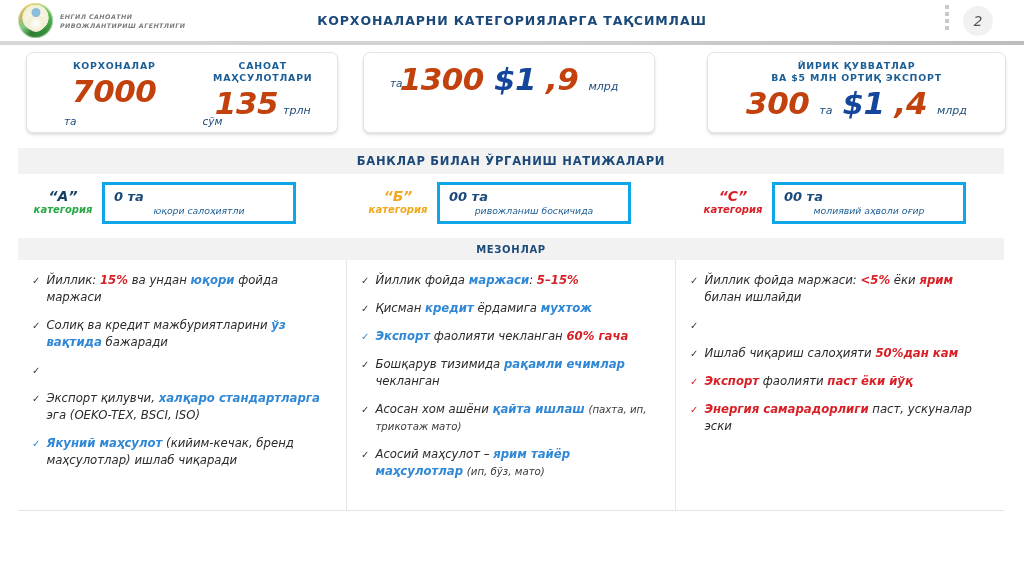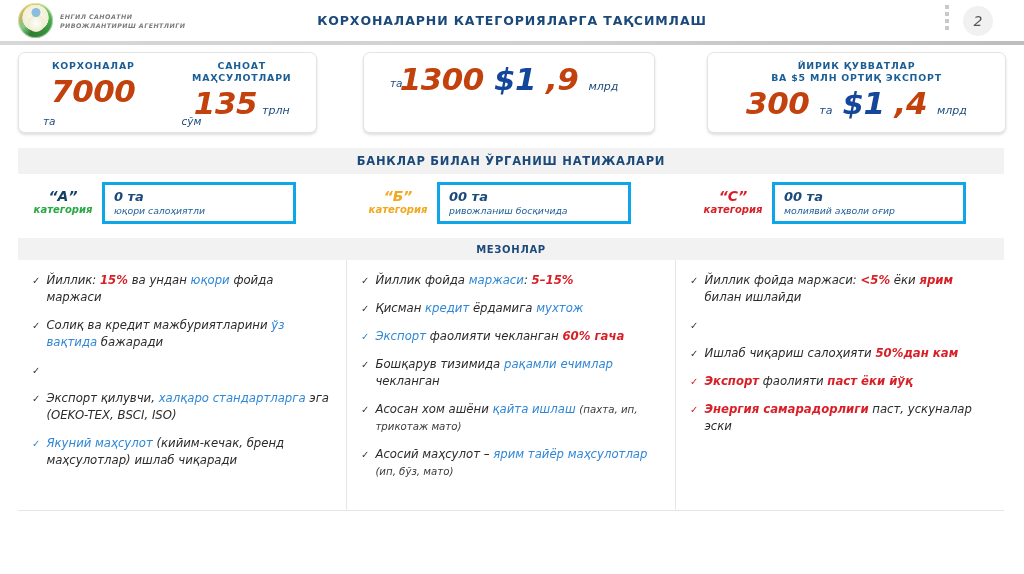--- a/index.html
+++ b/index.html
@@ -65,21 +65,21 @@
     background:linear-gradient(to right,#d7d7d7 0%,#d0d0d0 55%,#bdbdbd 100%);
   }
 
   
   .kpi-row{position:absolute;left:0;top:52px;width:1024px;height:84px;}
   .kpi{
     position:absolute;top:0;height:79px;background:#fff;
     border:1px solid #e3e3e3;border-radius:7px;
     box-shadow:0 2px 3px rgba(0,0,0,.13);
   }
-  .kpi.k1{left:18px;width:297px;}
+  .kpi.k1{left:26px;width:297px;padding-left:13px;}
   .kpi.k2{left:363px;width:290px;}
   .kpi.k3{left:707px;width:297px;}
   .kcols{display:flex;height:100%;}
   .kcol{flex:1;position:relative;padding-top:7px;}
   .klabel{
     text-align:center;font-size:9.4px;letter-spacing:.8px;color:#1b5e96;
     font-weight:700;line-height:12px;
   }
   .kvalrow{
     display:flex;align-items:baseline;justify-content:center;gap:5px;margin-top:4px;
@@ -125,21 +125,21 @@
   .c1 .cat-word{color:#27a844;}
   .c2 .cat-word{color:#f0a81e;}
   .c2 .cat-letter{color:#f0a81e;}
   .c3 .cat-word{color:#d81f26;}
   .c3 .cat-letter{color:#d81f26;}
   .cat-box{
     width:194px;height:42px;border:3px solid #0ea5e9;background:#fff;
     padding:4px 9px 0 9px;box-sizing:border-box;
   }
   .cat-count{font-size:13px;font-style:italic;color:#1b4a7a;font-weight:700;line-height:16px;}
-  .cat-desc{font-size:9.3px;font-style:italic;color:#1b5e96;line-height:12px;}
+  .cat-desc{font-size:9.3px;font-style:italic;color:#1b5e96;line-height:12px;text-align:center;}
 
   
   .panel{
     position:absolute;left:18px;top:260px;width:986px;height:250px;
     background:#fff;border-bottom:1px solid #e6e6e6;
     display:flex;
   }
   .col{
     flex:1;padding:12px 14px 0 14px;box-sizing:border-box;position:relative;
   }
@@ -147,21 +147,21 @@
   .item{
     display:flex;gap:6px;margin-bottom:11px;line-height:17px;
   }
   .tick{
     flex:0 0 auto;font-size:10px;color:#3a3a3a;line-height:17px;
   }
   .tick.blue{color:#2f87d6;}
   .tick.red{color:#d81f26;}
   .txt{font-size:11.7px;font-style:italic;color:#2b2b2b;}
   .r{color:#d81f26;font-weight:700;font-style:italic;}
-  .b{color:#2f87d6;font-weight:400;font-style:italic;text-align:center;}
+  .b{color:#2f87d6;font-weight:700;font-style:italic;text-align:center;}
   .small{font-size:10.2px;color:#3a3a3a;font-style:italic;font-weight:400;}
 
   .bottom-strip{
     position:absolute;left:0;top:511px;width:1024px;height:63px;background:#fff;
   }
   .bottom-line{
     position:absolute;left:18px;top:511px;width:986px;height:1px;background:#e6e6e6;
   }
 </style>
 </head>

